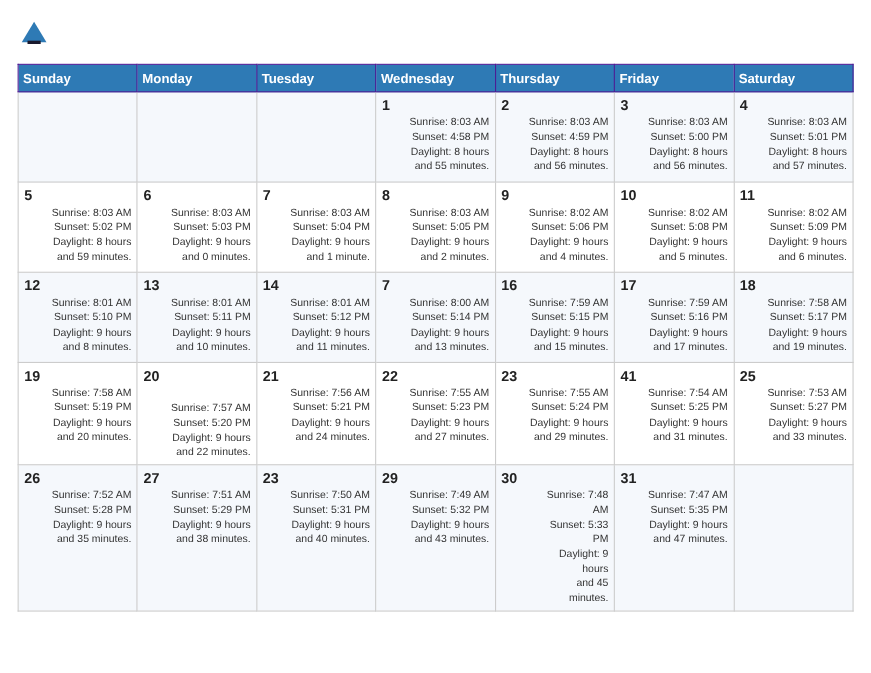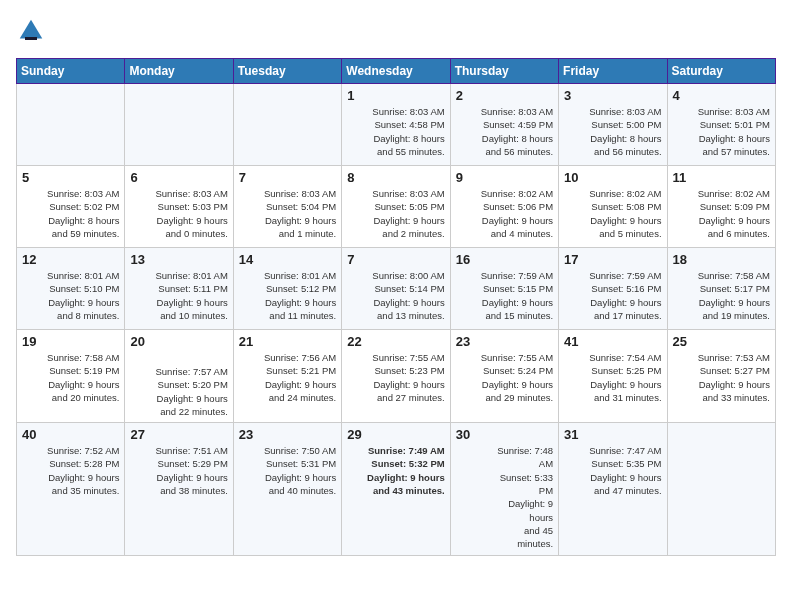--- a/index.html
+++ b/index.html
@@ -303,21 +303,21 @@
         <td>
           <span class="day-num">25</span>
           <div class="day-info" style="white-space: pre-line;">Sunrise: 7:53 AM
 Sunset: 5:27 PM
 Daylight: 9 hours
 and 33 minutes.</div>
         </td>
       </tr>
       <tr>
         <td>
-          <span class="day-num">40</span>
+          <span class="day-num">26</span>
           <div class="day-info" style="white-space: pre-line;">Sunrise: 7:52 AM
 Sunset: 5:28 PM
 Daylight: 9 hours
 and 35 minutes.</div>
         </td>
         <td>
           <span class="day-num">27</span>
           <div class="day-info" style="white-space: pre-line;">Sunrise: 7:51 AM
 Sunset: 5:29 PM
 Daylight: 9 hours
@@ -325,21 +325,21 @@
         </td>
         <td>
           <span class="day-num">23</span>
           <div class="day-info" style="white-space: pre-line;">Sunrise: 7:50 AM
 Sunset: 5:31 PM
 Daylight: 9 hours
 and 40 minutes.</div>
         </td>
         <td>
           <span class="day-num">29</span>
-          <div class="day-info" style="white-space: pre-line; font-weight: bold;">Sunrise: 7:49 AM
+          <div class="day-info" style="white-space: pre-line;">Sunrise: 7:49 AM
 Sunset: 5:32 PM
 Daylight: 9 hours
 and 43 minutes.</div>
         </td>
         <td>
           <span class="day-num">30</span>
           <div class="day-info" style="white-space: pre-line; margin-left: 38px;">Sunrise: 7:48 AM
 Sunset: 5:33 PM
 Daylight: 9 hours
 and 45 minutes.</div>

